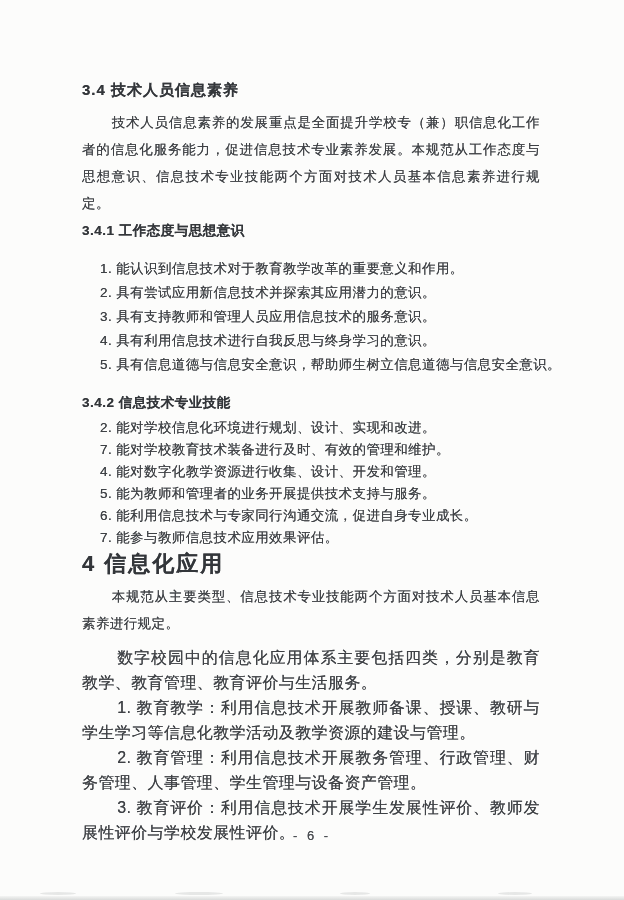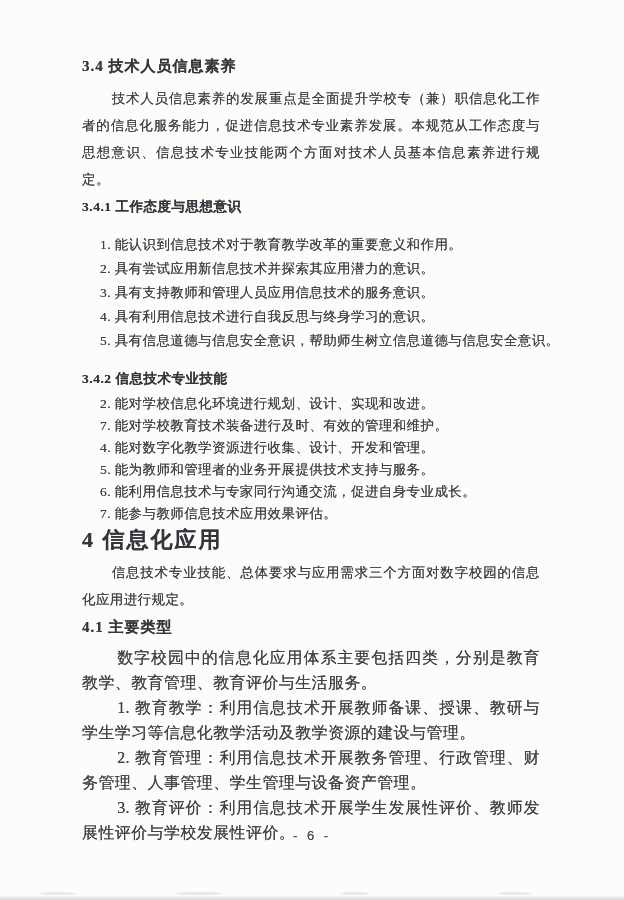--- a/index.html
+++ b/index.html
@@ -12,22 +12,21 @@
     position: relative;
     width: 624px;
     height: 900px;
     margin: 0 auto;
     background: #fcfcfb;
     overflow: hidden;
     color: #3e4145;
   }
   .content {
     position: relative;
-    padding: 56px 84px 0 82px;
-    font-family: Liberation Serif, serif;
+    padding: 80px 84px 0 82px;
   }
   
   .content, .footer { text-shadow: 0 0 0.45px rgba(62,65,69,0.85); }
 
   .h-l1 {
     font-size: 22px;
     font-weight: bold;
     color: #33363a;
     line-height: 26px;
     margin-top: 2px;
@@ -131,23 +130,22 @@
     <div class="list-342">
       <div class="li">2. 能对学校信息化环境进行规划、设计、实现和改进。</div>
       <div class="li">7. 能对学校教育技术装备进行及时、有效的管理和维护。</div>
       <div class="li">4. 能对数字化教学资源进行收集、设计、开发和管理。</div>
       <div class="li">5. 能为教师和管理者的业务开展提供技术支持与服务。</div>
       <div class="li">6. 能利用信息技术与专家同行沟通交流，促进自身专业成长。</div>
       <div class="li">7. 能参与教师信息技术应用效果评估。</div>
     </div>
 
     <div class="h-l1">4  信息化应用</div>
-    <p class="para mt-s4p">信息技术专业技能、总体要求与应用需求三个方面对数字校园的信息化应用进行规定。</p>
+    <p class="para mt-s4p">本规范从主要类型、信息技术专业技能两个方面对技术人员基本信息素养进行规定。</p>
 
-    <div class="h-l2 mt-h41">4.1 主要类型</div>
     <p class="para-41 mt-41intro">数字校园中的信息化应用体系主要包括四类，分别是教育教学、教育管理、教育评价与生活服务。</p>
     <p class="para-41">1. 教育教学：利用信息技术开展教师备课、授课、教研与学生学习等信息化教学活动及教学资源的建设与管理。</p>
     <p class="para-41">2. 教育管理：利用信息技术开展教务管理、行政管理、财务管理、人事管理、学生管理与设备资产管理。</p>
     <p class="para-41">3. 教育评价：利用信息技术开展学生发展性评价、教师发展性评价与学校发展性评价。</p>
 
   </div>
 
   <div class="footer">- 6 -</div>
 
   <div class="scan-smudge smudge-1"></div>

